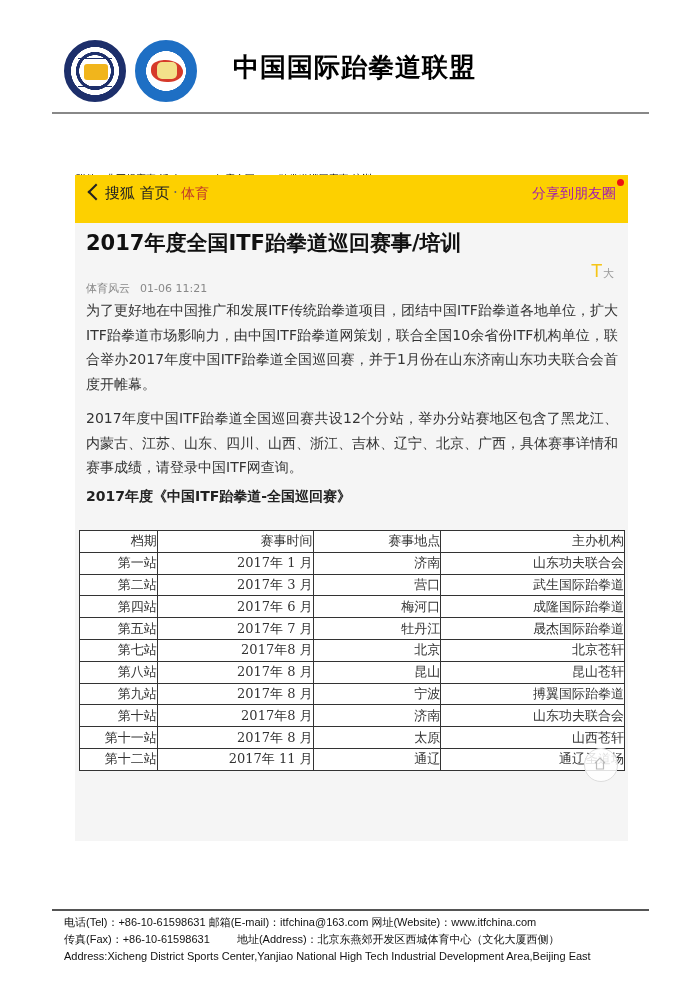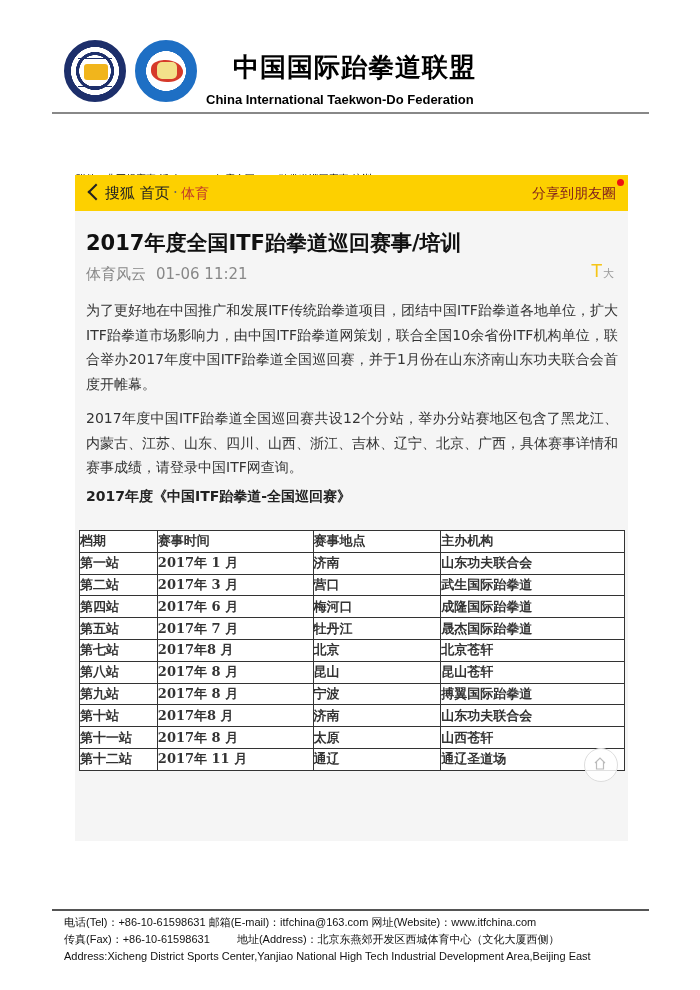--- a/index.html
+++ b/index.html
@@ -14,42 +14,42 @@
   .logo-citf { left: 135px; background: radial-gradient(circle at 50% 50%, #ffffff 0 48%, #1e6fc4 49% 100%); border: 2px solid #1e6fc4; box-sizing: border-box; }
   .logo-citf .map { position: absolute; left: 14px; top: 18px; width: 32px; height: 22px; background: #d63a2a; border-radius: 40% 55% 45% 50%; }
   .logo-citf .fist { position: absolute; left: 20px; top: 20px; width: 20px; height: 17px; background: #f3e08a; border-radius: 5px; }
   .org-cn { position: absolute; left: 233px; top: 50px; font-size: 26px; font-weight: bold; letter-spacing: 1px; color: #000; }
   .org-en { position: absolute; left: 206px; top: 92px; font-size: 13px; font-weight: bold; color: #000; font-family: "Liberation Sans", sans-serif; }
   .head-rule { position: absolute; left: 52px; top: 112px; width: 597px; height: 2px; background: #888; }
 
   .attachment-title { position: absolute; left: 76px; top: 140px; font-size: 10px; font-weight: normal; font-family: "DejaVu Serif", "Liberation Serif", serif; color: #000; margin-top: 32px; }
 
   .panel { position: absolute; left: 75px; top: 175px; width: 553px; height: 666px; background: #f5f5f5; }
-  .topbar { position: absolute; left: 0; top: 0; width: 553px; height: 36px; background: #fdd000; }
+  .topbar { position: absolute; left: 0; top: 0; width: 553px; height: 48px; background: #fdd000; }
   .back-icon { position: absolute; left: 12px; top: 9px; width: 10px; height: 10px; border-left: 2px solid #222; border-bottom: 2px solid #222; transform: rotate(45deg); transform-origin: center; margin-top: 2px; margin-left: 3px; }
   .nav-home { position: absolute; left: 30px; top: 9px; font-size: 15px; color: #222; }
   .nav-dot { position: absolute; left: 98px; top: 9px; font-size: 15px; color: #666; }
   .nav-section { position: absolute; left: 106px; top: 10px; font-size: 14px; color: #c0392b; }
-  .share { position: absolute; right: 12px; top: 10px; font-size: 14px; color: #7f1d1d; }
+  .share { position: absolute; right: 12px; top: 10px; font-size: 14px; color: #a21caf; }
   .share-dot { position: absolute; right: 4px; top: 4px; width: 7px; height: 7px; border-radius: 50%; background: #ee1111; }
 
   .art-title { position: absolute; left: 11px; top: 54px; font-size: 21px; font-weight: bold; color: #111; }
-  .meta { position: absolute; left: 11px; top: 90px; font-size: 15px; color: #888; }
+  .meta { position: absolute; left: 11px; top: 106px; font-size: 11px; color: #888; }
   .meta .time { margin-left: 10px; }
   .fontsize { position: absolute; right: 14px; top: 86px; font-size: 11px; color: #999; }
   .fontsize .t { color: #f5c518; font-size: 17px; margin-right: 1px; }
 
   .para { position: absolute; left: 11px; width: 532px; font-size: 14px; line-height: 24.5px; color: #333; text-align: justify; }
   .p1 { top: 123px; }
   .p2 { top: 231px; }
   .subhead { position: absolute; left: 11px; top: 313px; font-size: 14px; font-weight: bold; color: #222; }
 
   table.schedule { position: absolute; left: 4px; top: 355px; width: 546px; border-collapse: collapse; background: #fff;
                    font-family: "DejaVu Serif", "Liberation Serif", serif; font-size: 13px; color: #333; }
-  table.schedule th, table.schedule td { border: 1.5px solid #333; height: 20.8px; padding: 0; text-align: left; font-weight: bold; }
+  table.schedule th, table.schedule td { border: 1.5px solid #333; height: 20.8px; padding: 0; text-align: right; font-weight: normal; }
   table.schedule col.c1 { width: 78px; }
   table.schedule col.c2 { width: 156px; }
   table.schedule col.c3 { width: 128px; }
   table.schedule col.c4 { width: 184px; }
 
   .scroll-top { position: absolute; left: 509px; top: 573px; width: 32px; height: 32px; border-radius: 50%; background: rgba(255,255,255,0.85); border: 1px solid #ddd; }
   .scroll-top .house { position: absolute; left: 9px; top: 8px; width: 12px; height: 13px; }
 
   .foot-rule { position: absolute; left: 52px; top: 909px; width: 597px; height: 2px; background: #555; }
   .footer { position: absolute; left: 64px; top: 914px; font-size: 11px; line-height: 17px; color: #111; font-family: "Liberation Sans", sans-serif; }
@@ -62,21 +62,20 @@
   <div class="logo logo-itf">
     <div class="globe-line" style="top:16px"></div>
     <div class="globe-line" style="top:44px"></div>
     <div class="fist"></div>
   </div>
   <div class="logo logo-citf">
     <div class="map"></div>
     <div class="fist"></div>
   </div>
   <div class="org-cn">中国国际跆拳道联盟</div>
-  <div class="org-en">China International Taekwon-Do Federation</div>
   <div class="head-rule"></div>
 </div>
 
 <div class="attachment-title">附件：非正规赛事/活动—2017年度全国 ITF 跆拳道巡回赛事/培训</div>
 
 <div class="panel">
   <div class="topbar">
     <span class="back-icon"></span>
     <span class="nav-home">搜狐 首页</span>
     <span class="nav-dot">·</span>

